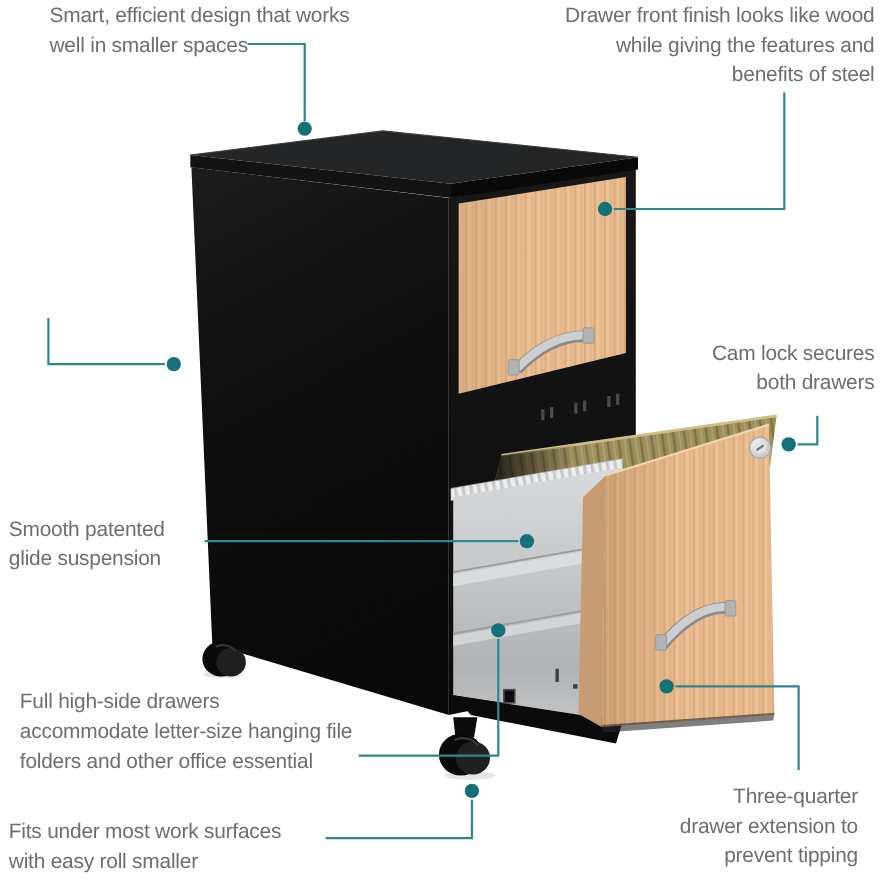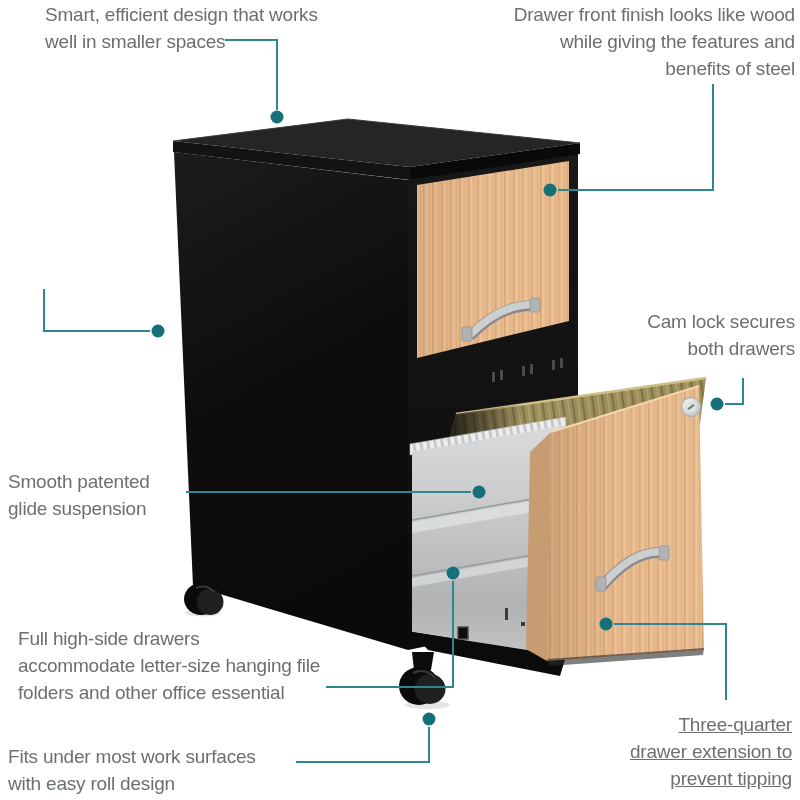--- a/index.html
+++ b/index.html
@@ -14,21 +14,21 @@
     color:#6b6f72;white-space:pre-line;
   }
   .align-right{text-align:right;}
   .c1{left:8px;top:1px;margin-left:37px;}
   .c2{right:5px;top:1px;}
   .c3{left:8px;top:177px;}
   .c4{right:5px;top:308px;}
   .c5{left:8px;top:468px;}
   .c6{left:8px;top:625px;margin-left:10px;}
   .c7{left:8px;top:743px;}
-  .c8{right:8px;top:711px;text-decoration:underline;}
+  .c8{right:20px;top:711px;}
 </style>
 </head>
 <body>
 
 <div class="stage">
 
   <svg class="scene" width="800" height="800" viewBox="0 0 800 800">
     <defs>
       <linearGradient id="blackSideG" x1="0" y1="0" x2="0.25" y2="1">
         <stop offset="0" stop-color="#1c1c1c"></stop>
@@ -178,17 +178,17 @@
 while giving the features and
 benefits of steel</div>
   <div class="callout-text c4 align-right">Cam lock secures
 both drawers</div>
   <div class="callout-text c5">Smooth patented
 glide suspension</div>
   <div class="callout-text c6">Full high-side drawers
 accommodate letter-size hanging file
 folders and other office essential</div>
   <div class="callout-text c7">Fits under most work surfaces
-with easy roll design</div>
+with easy roll smaller</div>
   <div class="callout-text c8 align-right">Three-quarter
 drawer extension to
 prevent tipping</div>
 </div>
 
 </body></html>

